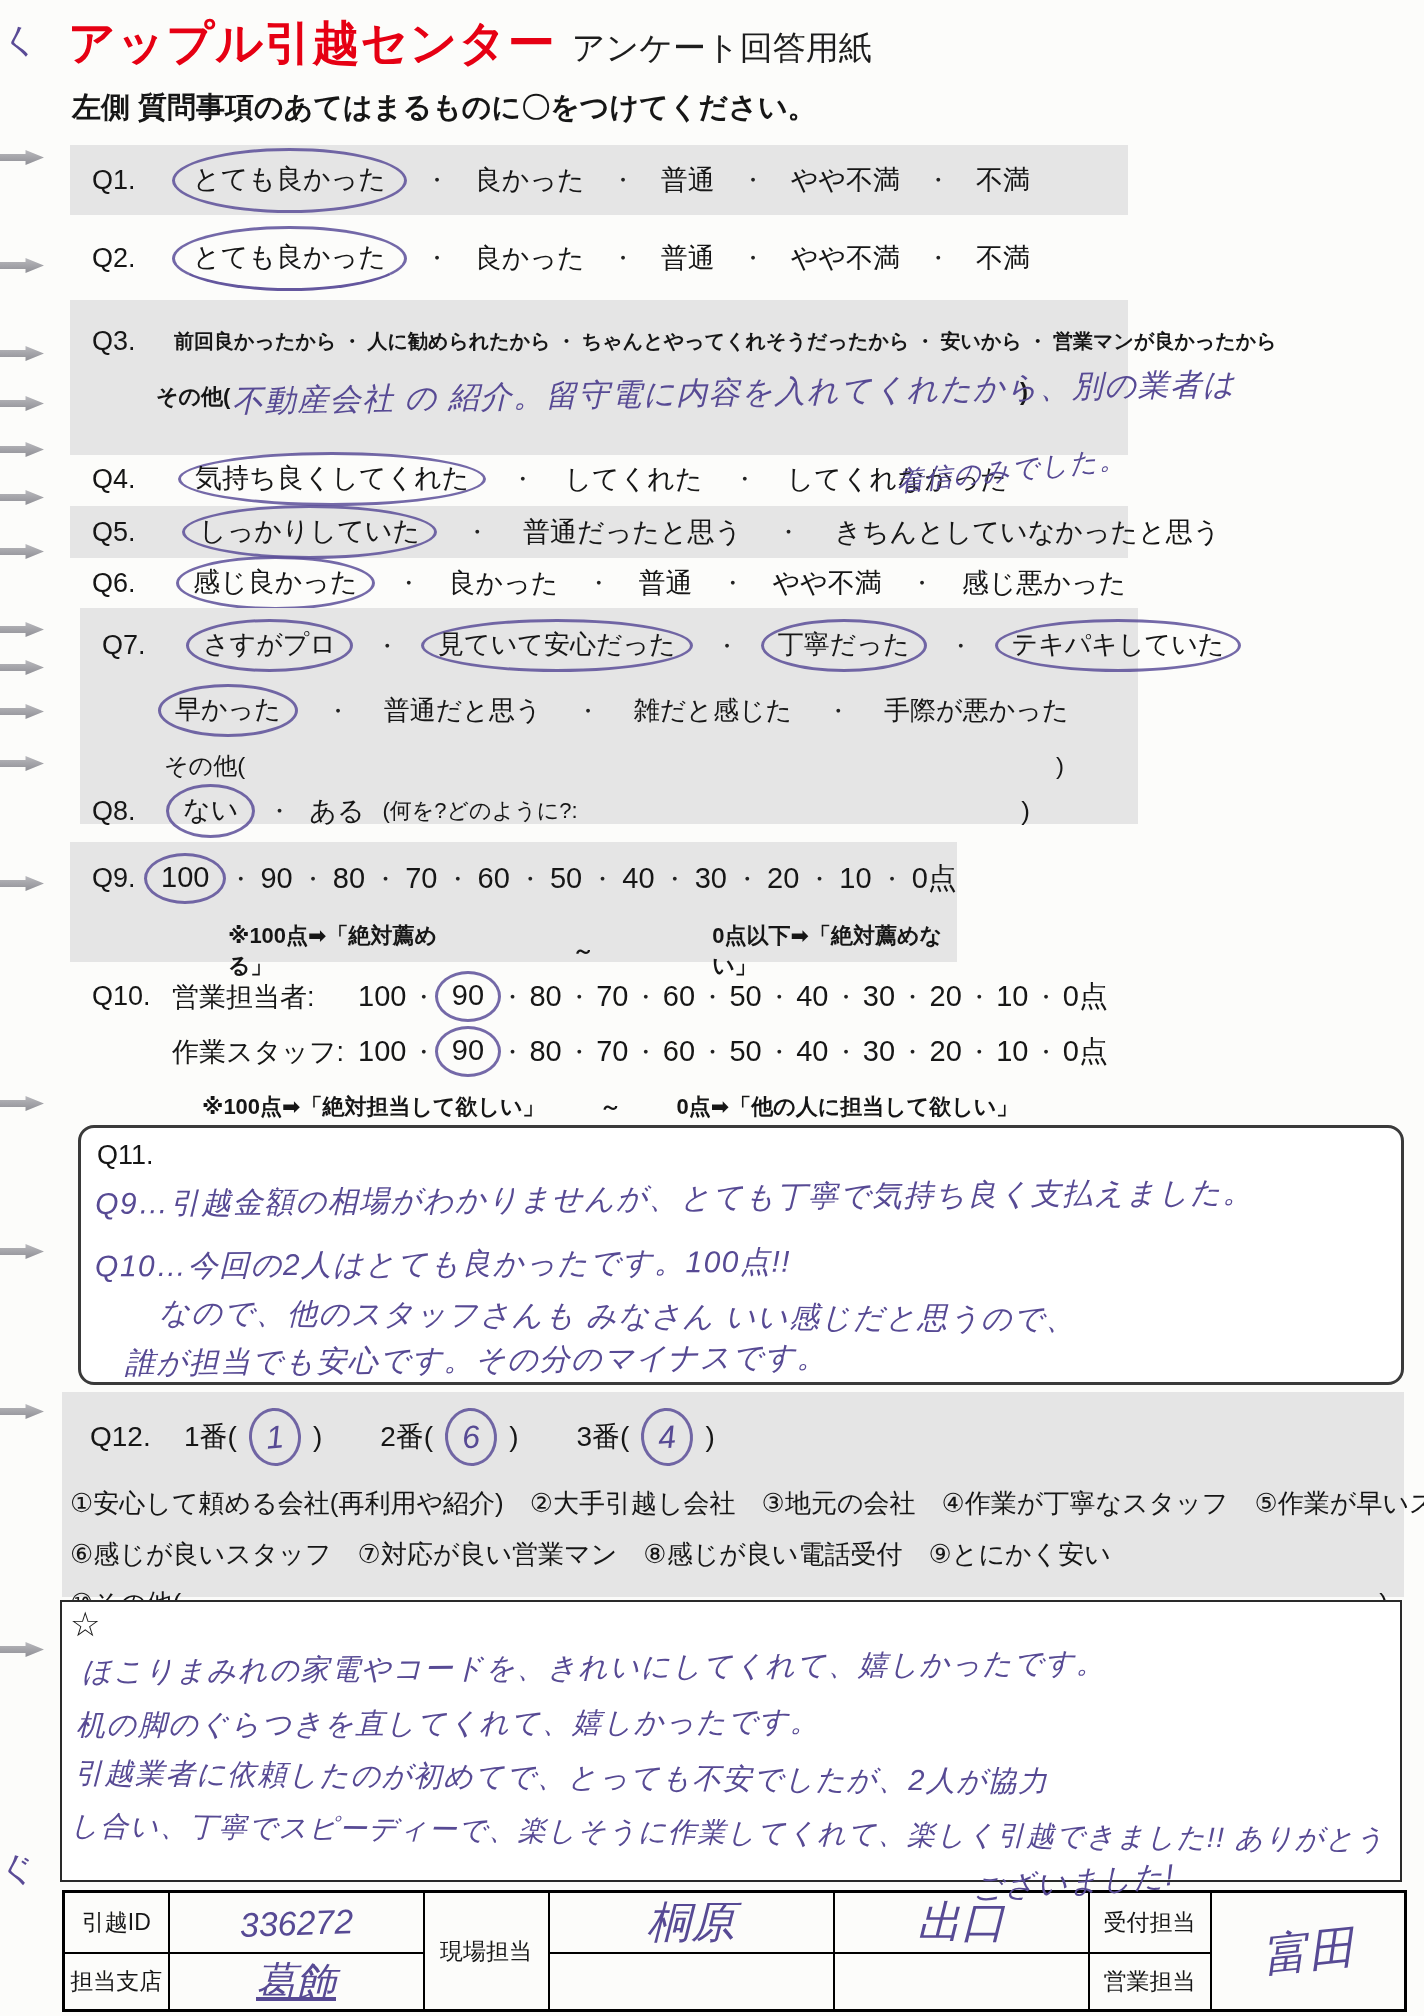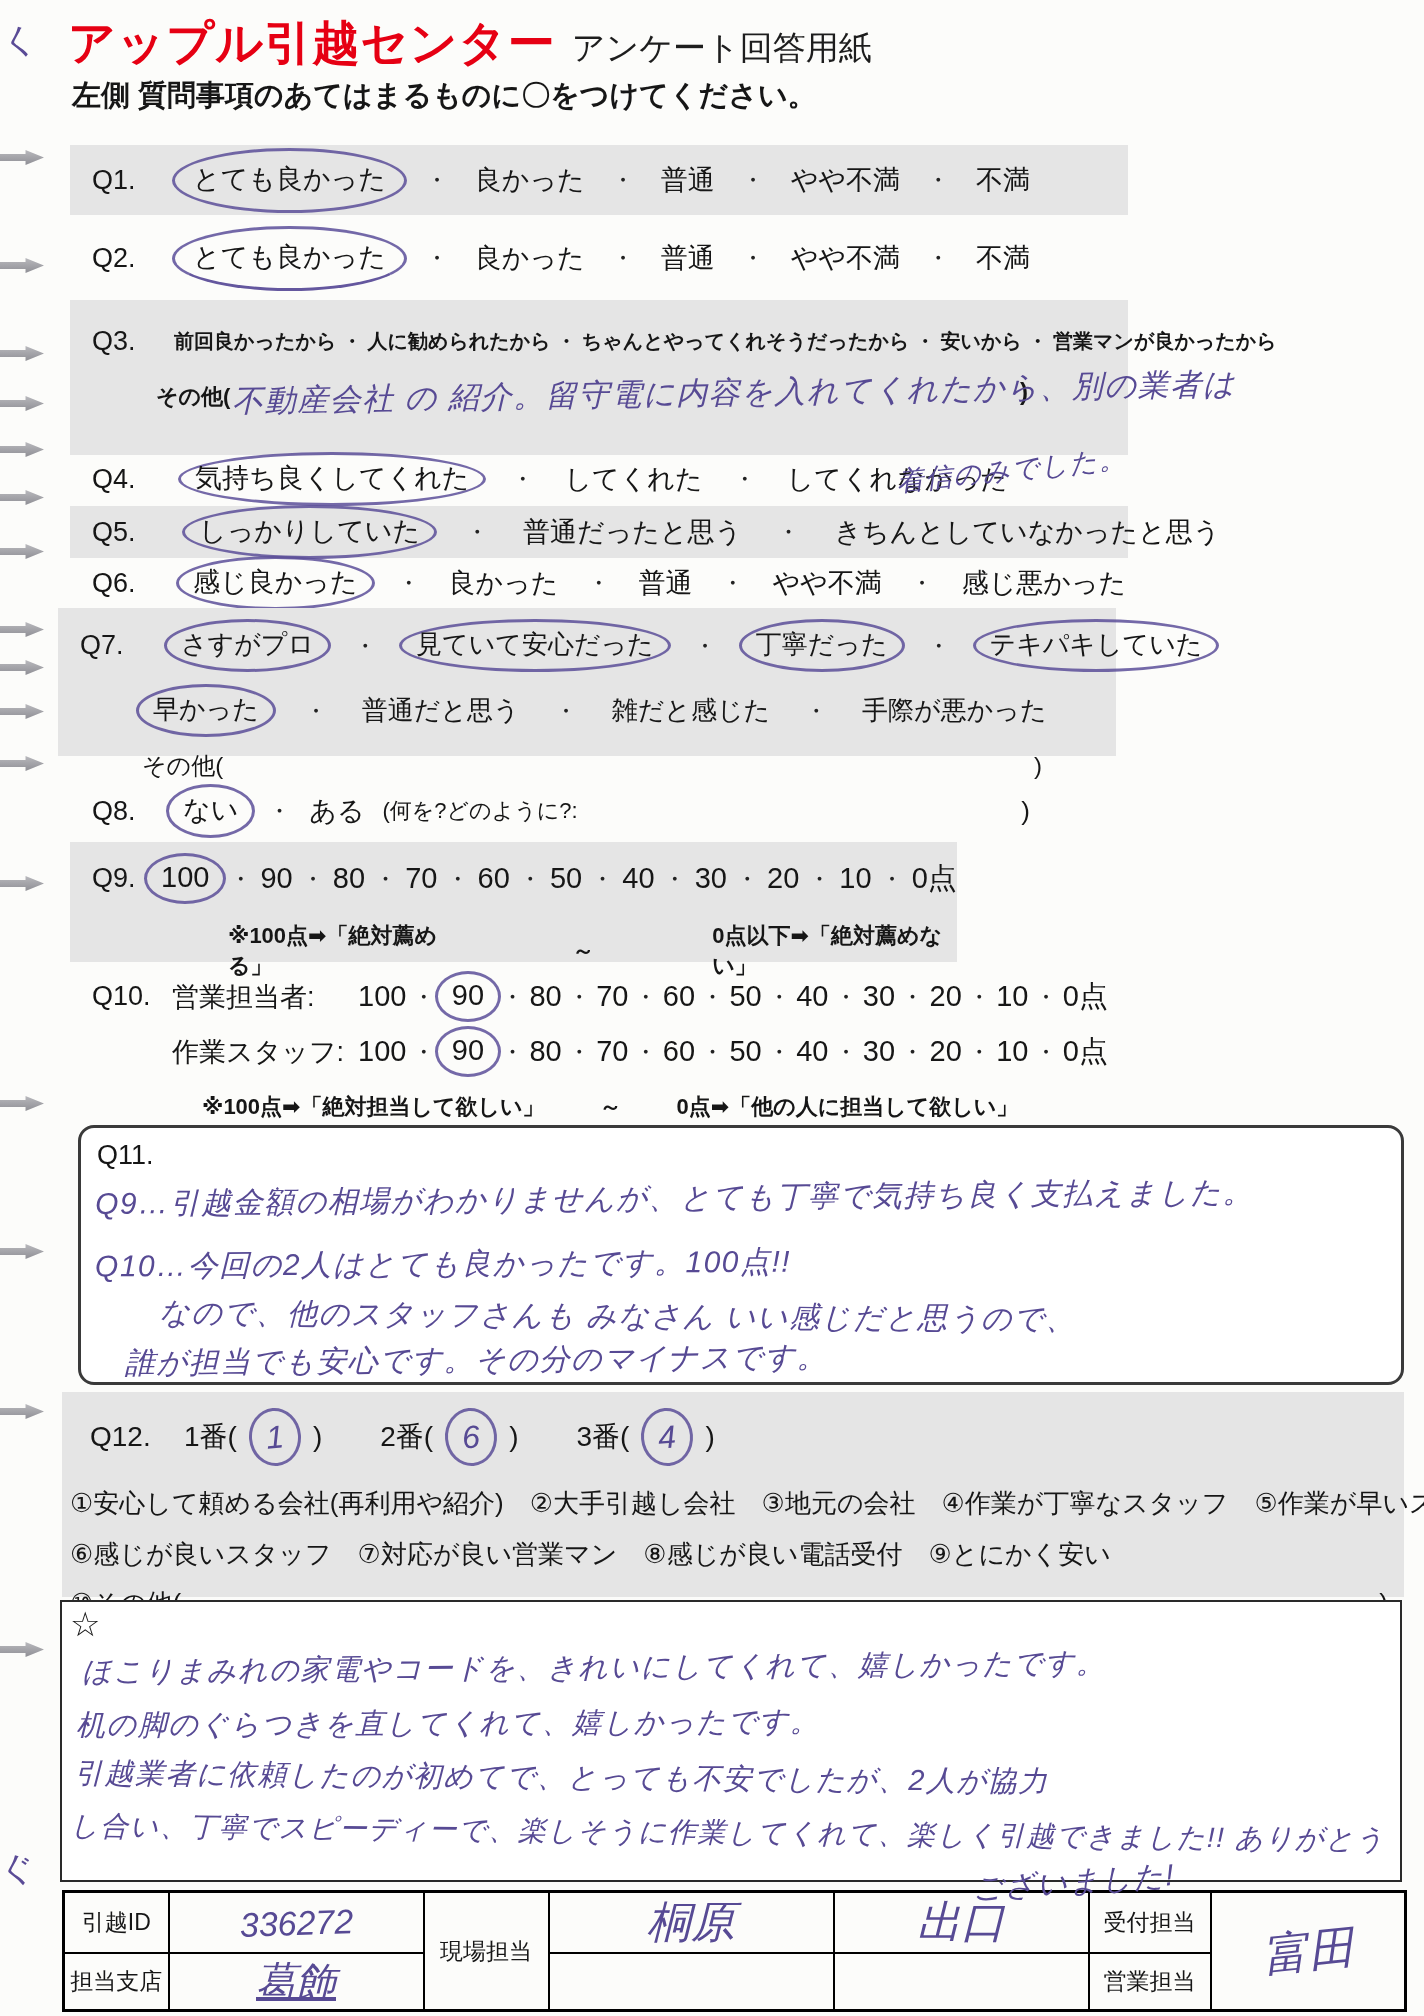--- a/index.html
+++ b/index.html
@@ -13,21 +13,21 @@
   
   .marrow{
     position:absolute; left:0; width:44px; height:15px;
     background:linear-gradient(#b9b9bd,#8f8f95);
     clip-path:polygon(0 26%,58% 26%,58% 0,100% 50%,58% 100%,58% 74%,0 74%);
   }
   .penmark{position:absolute; color:#5a4b96; font-size:34px; transform:rotate(-12deg);}
   
   .brand{font-size:47px; font-weight:900; color:#e60013; letter-spacing:1px;}
   .doctitle{font-size:33px; font-weight:500; color:#1d1d1d; margin-left:16px;}
-  .instruction{font-size:29px; font-weight:700;}
+  .instruction{font-size:29px; font-weight:700;margin-top:12px;}
   
   .band{background:#e5e5e5;}
   .qrow{display:flex; align-items:center;}
   .qid{font-size:27px; font-weight:500; width:62px; flex:0 0 auto;}
   .opt{font-size:27px; white-space:nowrap;}
   .sep{font-size:24px; color:#222;}
   .small{font-size:22px;}
   
   .circ{
     display:inline-block; border:3px solid rgba(92,79,153,.85); border-radius:50%;
@@ -146,21 +146,21 @@
     <span class="sep">・</span>
     <span class="opt">良かった</span>
     <span class="sep">・</span>
     <span class="opt">普通</span>
     <span class="sep">・</span>
     <span class="opt">やや不満</span>
     <span class="sep">・</span>
     <span class="opt">感じ悪かった</span>
   </div>
 
-  <div class="abs band" style="top:608px; left:58px; width:1058px; height:148px;">
+  <div class="abs band" style="top:608px; left:80px; width:1058px; height:216px;">
     <div class="qrow" style="padding:16px 0 0 22px; gap:28px;">
       <span class="qid">Q7.</span>
       <span class="opt circ" style="font-size:26px;">さすがプロ</span>
       <span class="sep">・</span>
       <span class="opt circ" style="font-size:26px;">見ていて安心だった</span>
       <span class="sep">・</span>
       <span class="opt circ" style="font-size:26px;">丁寧だった</span>
       <span class="sep">・</span>
       <span class="opt circ" style="font-size:26px;">テキパキしていた</span>
     </div>

